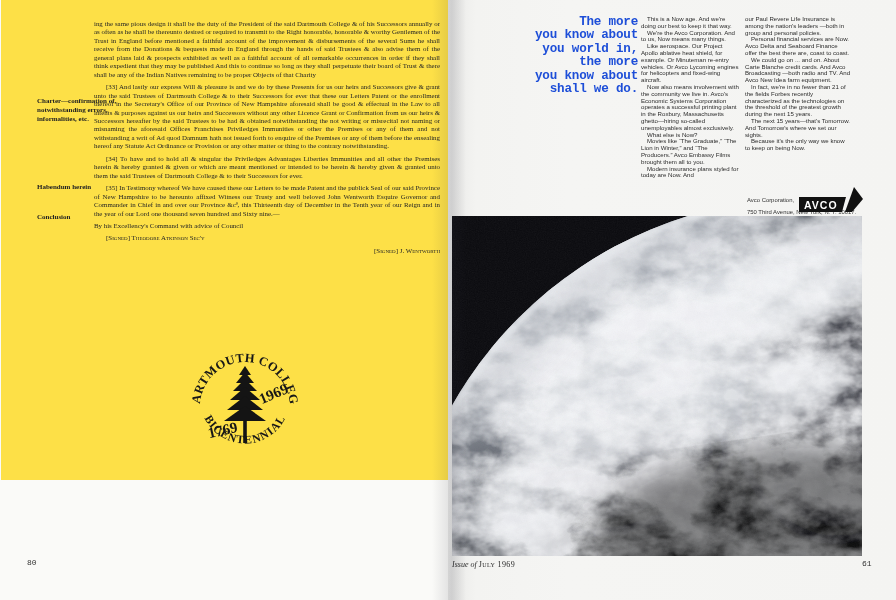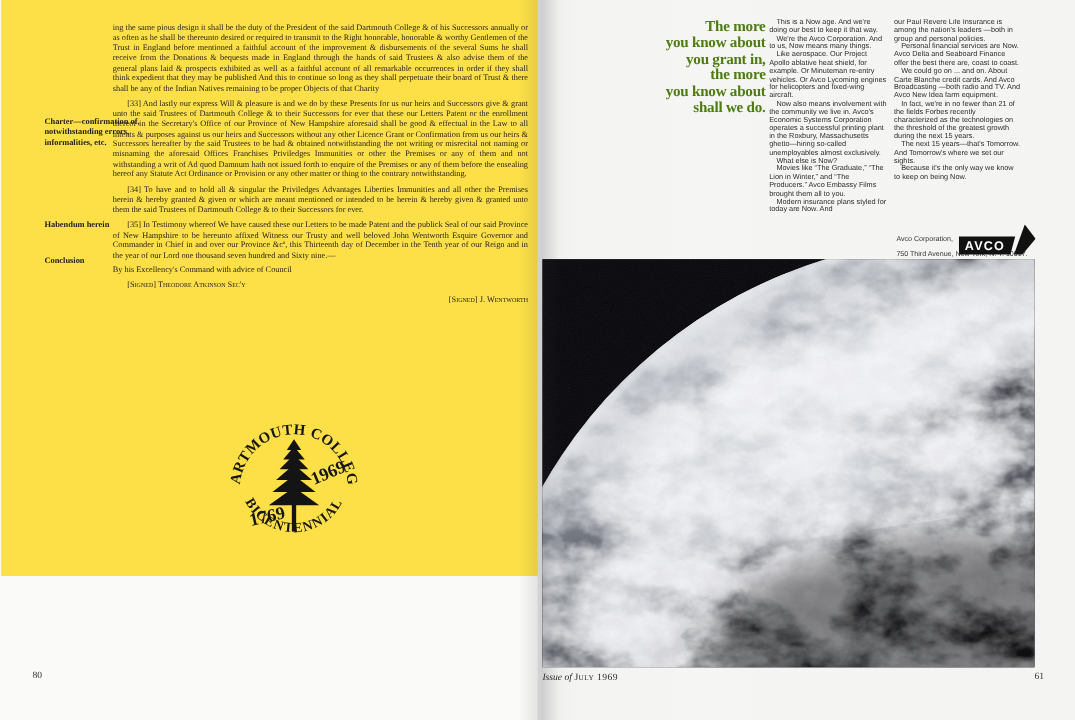--- a/index.html
+++ b/index.html
@@ -17,28 +17,28 @@
              font-size:6.9px;line-height:8.45px;text-align:justify;color:#242424;}
   .main-text p{margin:0 0 4px 0;text-indent:12px;}
   .main-text p.noindent{text-indent:0;}
   .main-text p.sp{margin-top:3px;}
   .command-line{margin-top:7px;text-indent:0 !important;text-align:left;}
   .sig1{margin-top:9px;margin-left:140px;font-variant:small-caps;}
   .sig2{margin-top:8px;text-align:right;margin-right:10px;font-variant:small-caps;}
   .margin-note{position:absolute;left:36px;width:92px;font-weight:bold;
                font-size:7px;line-height:9px;color:#222;text-align:left;}
   .mn1{top:97px;} .mn2{top:183px;} .mn3{top:213px;}
-  .pageno{position:absolute;font-size:8px;color:#333;}
+  .pageno{position:absolute;font-size:8px;color:#333;font-family:Liberation Mono, monospace;}
   .pn80{left:26px;top:558px;} .pn81{left:862px;top:559px;}
   .seal-wrap{position:absolute;left:186px;top:352px;width:116px;height:110px;}
   
   .ad{font-family:"Liberation Sans", sans-serif;color:#2c2c2c;}
   .headline{position:absolute;left:468px;top:16px;width:170px;text-align:right;
-            font-family:Liberation Serif, serif;font-weight:bold;
-            font-size:12.6px;line-height:13.4px;color:#4d7c0f;letter-spacing:-0.2px;}
+            font-family:Liberation Mono, monospace;font-weight:bold;
+            font-size:12.6px;line-height:13.4px;color:#1d4ed8;letter-spacing:-0.2px;}
   .ad-col{position:absolute;font-size:6.1px;line-height:6.8px;text-align:left;overflow:hidden;}
   .ad-col p{margin:0;text-indent:6px;}
   .ad-col p.noindent{text-indent:0;}
   .col1{left:641px;top:16px;width:98px;height:202px;}
   .col2{left:745px;top:16px;width:106px;height:172px;}
   .avco-address{position:absolute;left:747px;top:197px;width:122px;
                 font-family:"Liberation Sans", sans-serif;font-size:5.9px;line-height:7.2px;color:#333;}
   .avco-address .l2{margin-top:4.5px;}
   .avco-logo{position:absolute;left:799px;top:187px;width:64px;height:26px;}
   .photo{position:absolute;left:452px;top:216px;width:410px;height:340px;background:#0c0c10;}
@@ -100,21 +100,21 @@
 
   <div class="right-page">
     
     
     
   </div>
 
   <div class="headline">
     <div>The more</div>
     <div>you know about</div>
-    <div>you grant in,</div>
+    <div>you world in,</div>
     <div>the more</div>
     <div>you know about</div>
     <div>shall we do.</div>
   </div>
 
   <div class="ad ad-col col1">
     <p>This is a Now age. And we're doing our best to keep it that way.</p>
     <p>We're the Avco Corporation. And to us, Now means many things.</p>
     <p>Like aerospace. Our Project Apollo ablative heat shield, for example. Or Minuteman re-entry vehicles. Or Avco Lycoming engines for helicopters and fixed-wing aircraft.</p>
     <p>Now also means involvement with the community we live in. Avco's Economic Systems Corporation operates a successful printing plant in the Roxbury, Massachusetts ghetto—hiring so-called unemployables almost exclusively.</p>

